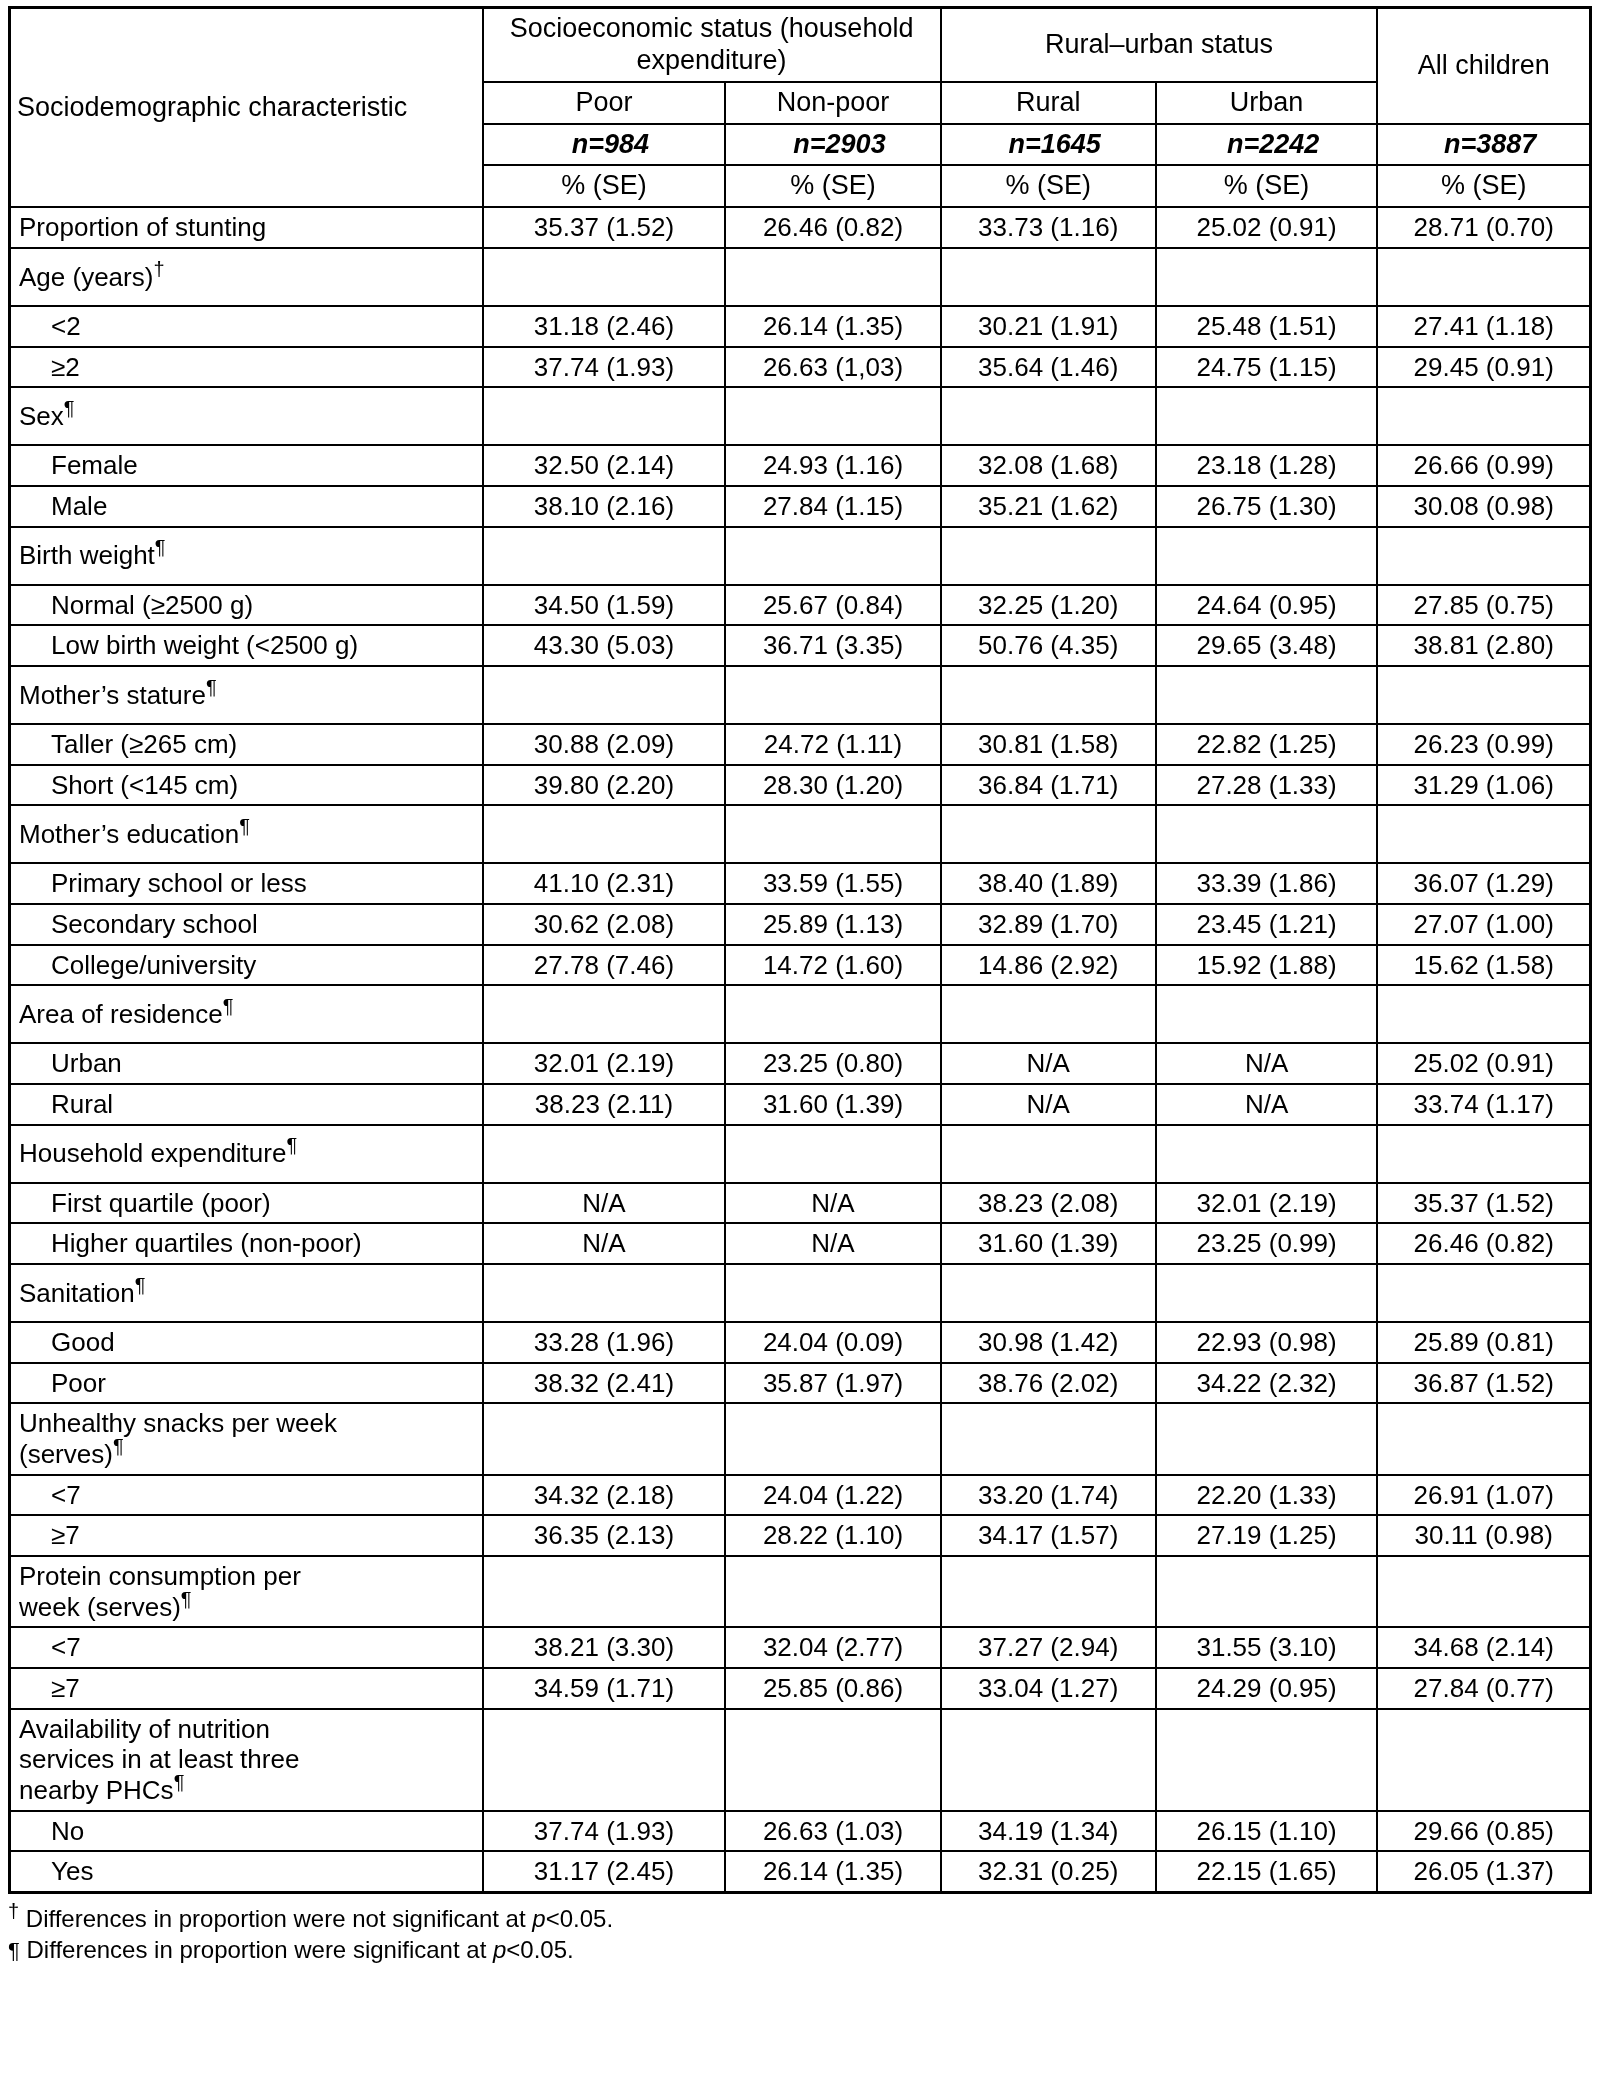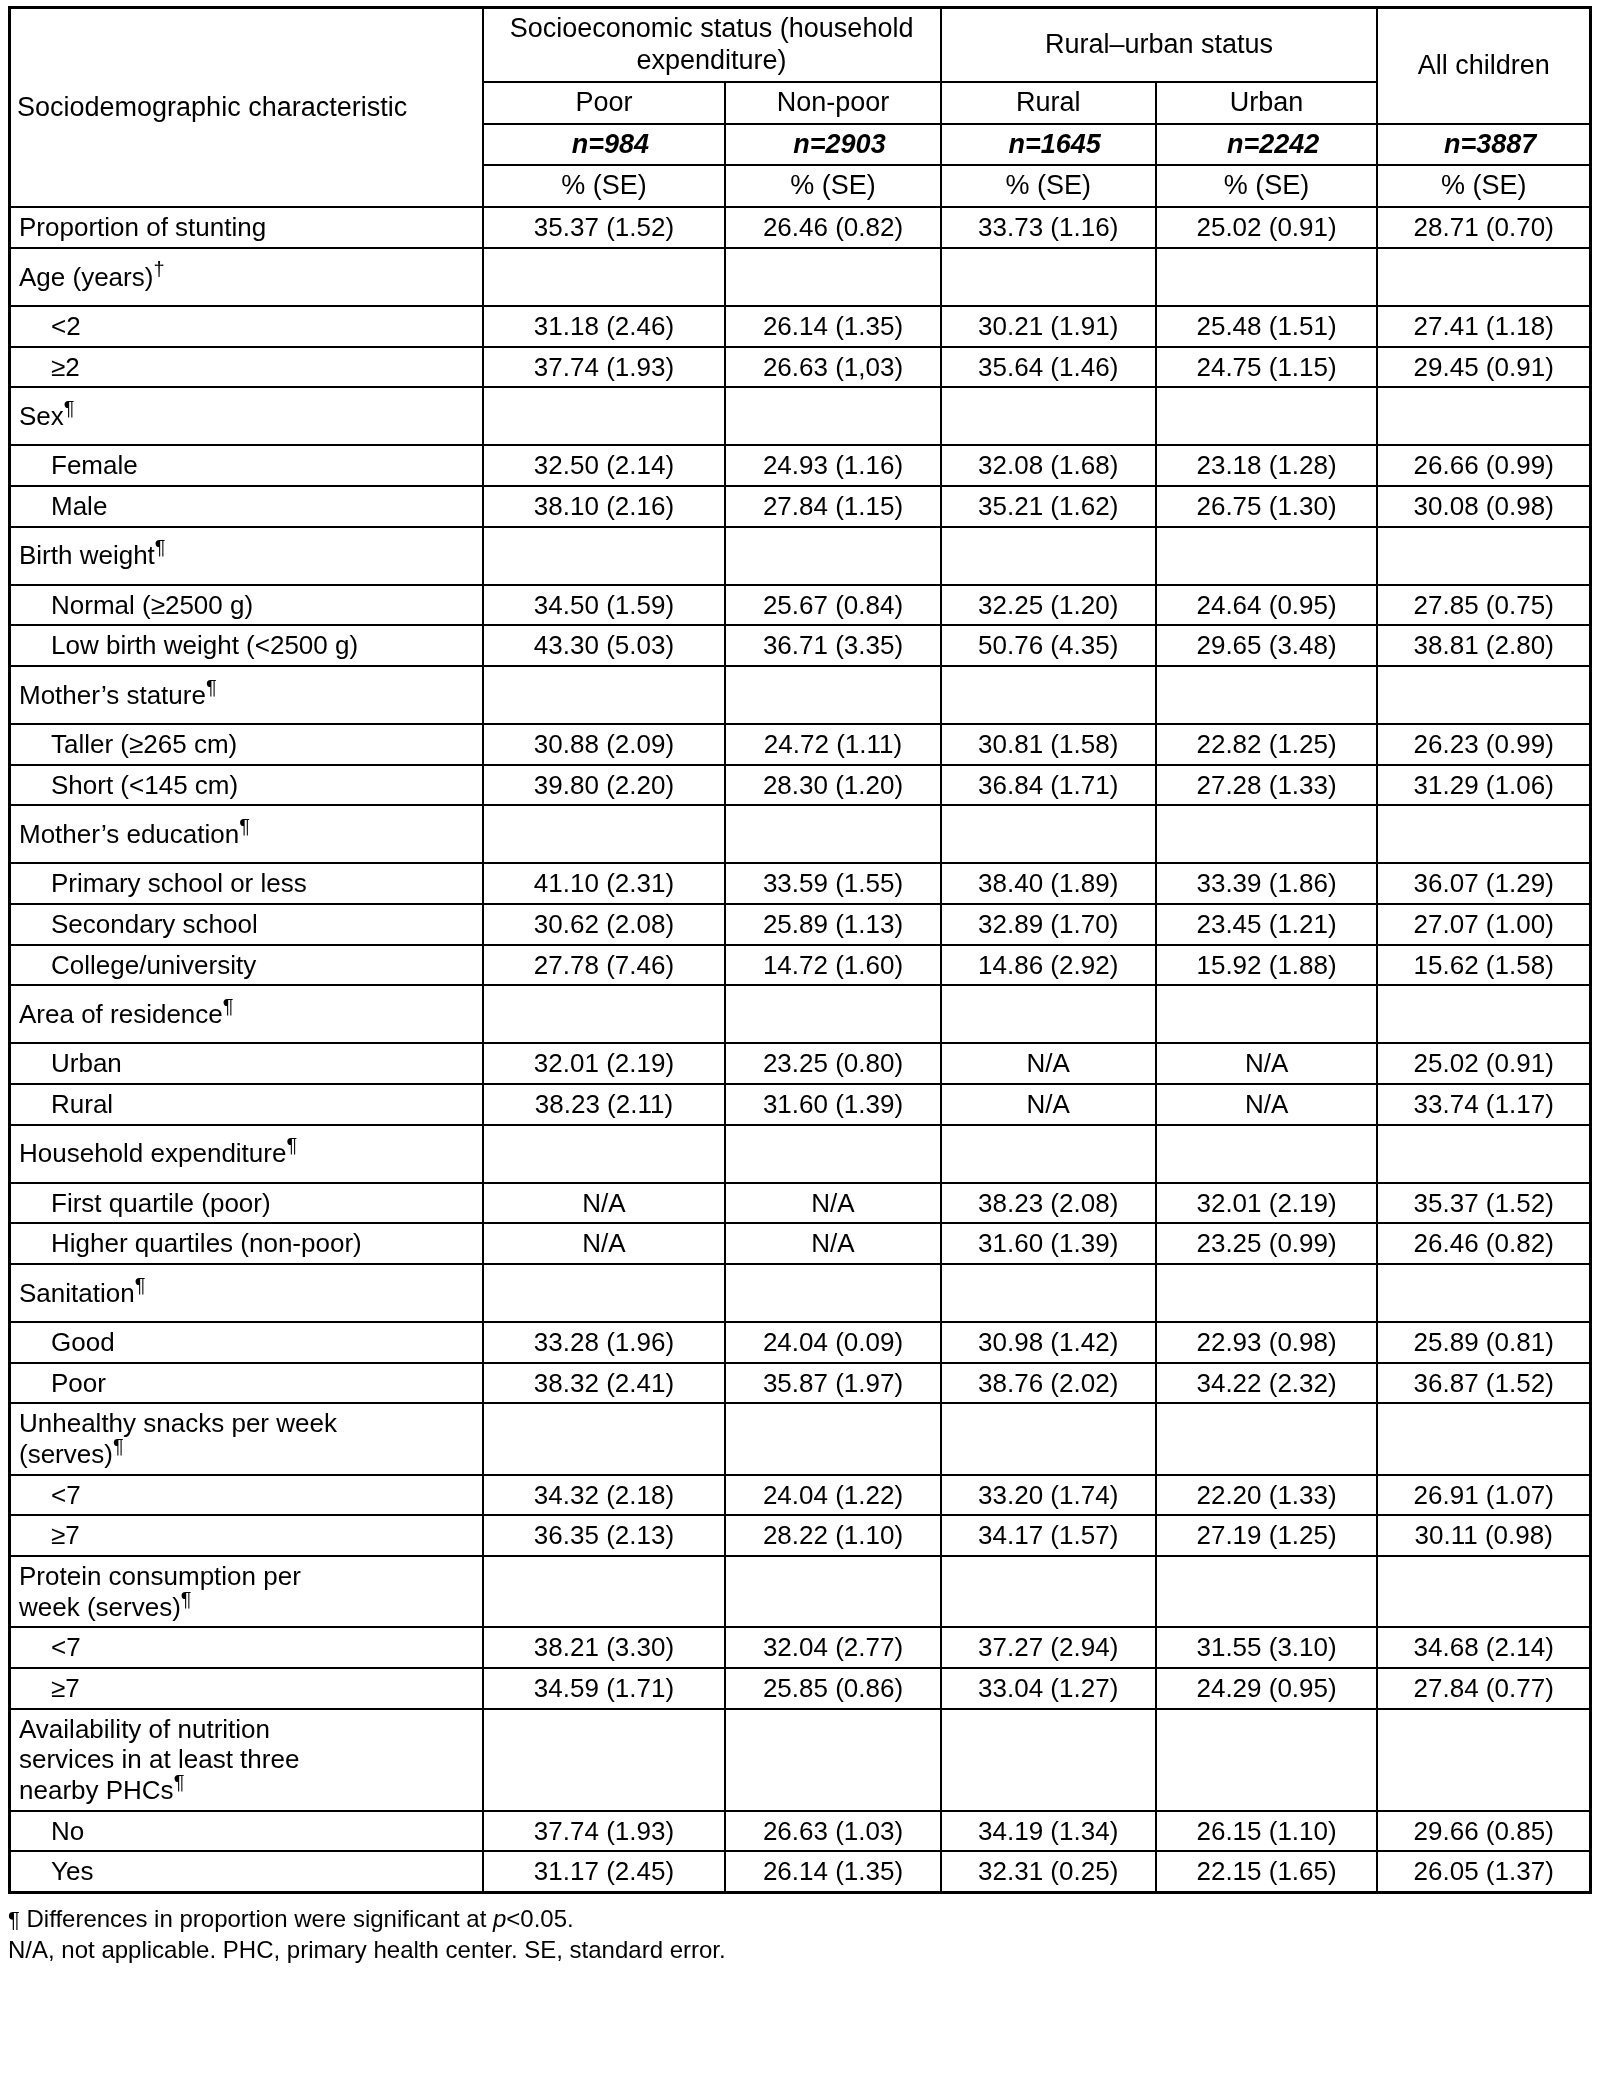--- a/index.html
+++ b/index.html
@@ -415,16 +415,16 @@
           <td class="num">31.17 (2.45)</td>
           <td class="num">26.14 (1.35)</td>
           <td class="num">32.31 (0.25)</td>
           <td class="num">22.15 (1.65)</td>
           <td class="num">26.05 (1.37)</td>
         </tr>
       </tbody>
   </table>
 
   <div class="notes">
-    <div id="footnote-markers"><div><span class="marker pil">¶</span> Differences in proportion were significant at <span class="ital">p</span>&lt;0.05.</div></div>
-    <div id="footnote-plain"><div>N/A, not applicable. PHC, primary health center. SE, standard error.</div></div>
+    <div id="footnote-markers"><div><span class="marker">†</span> Differences in proportion were not significant at <span class="ital">p</span>&lt;0.05.</div><div><span class="marker pil">¶</span> Differences in proportion were significant at <span class="ital">p</span>&lt;0.05.</div></div>
+    <div id="footnote-plain"></div>
   </div>
 </div>
 
 </body></html>

